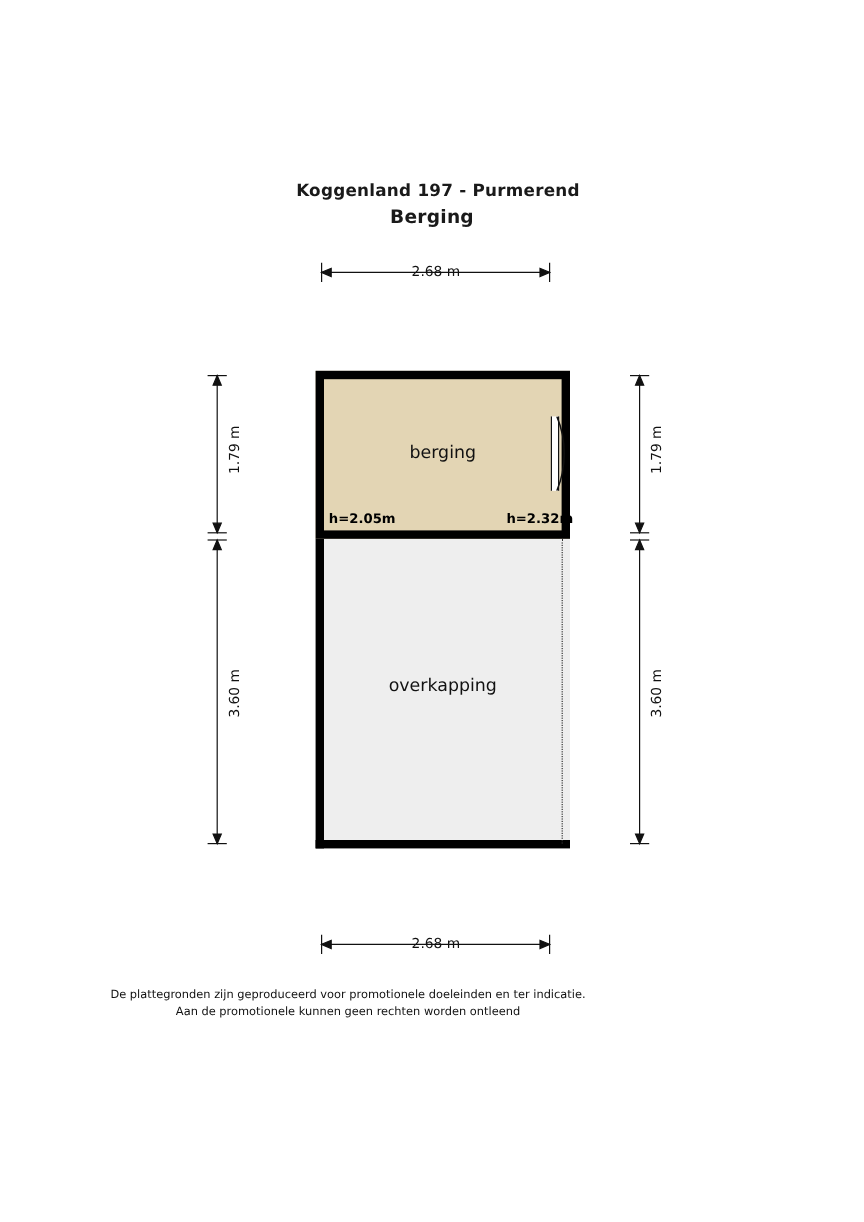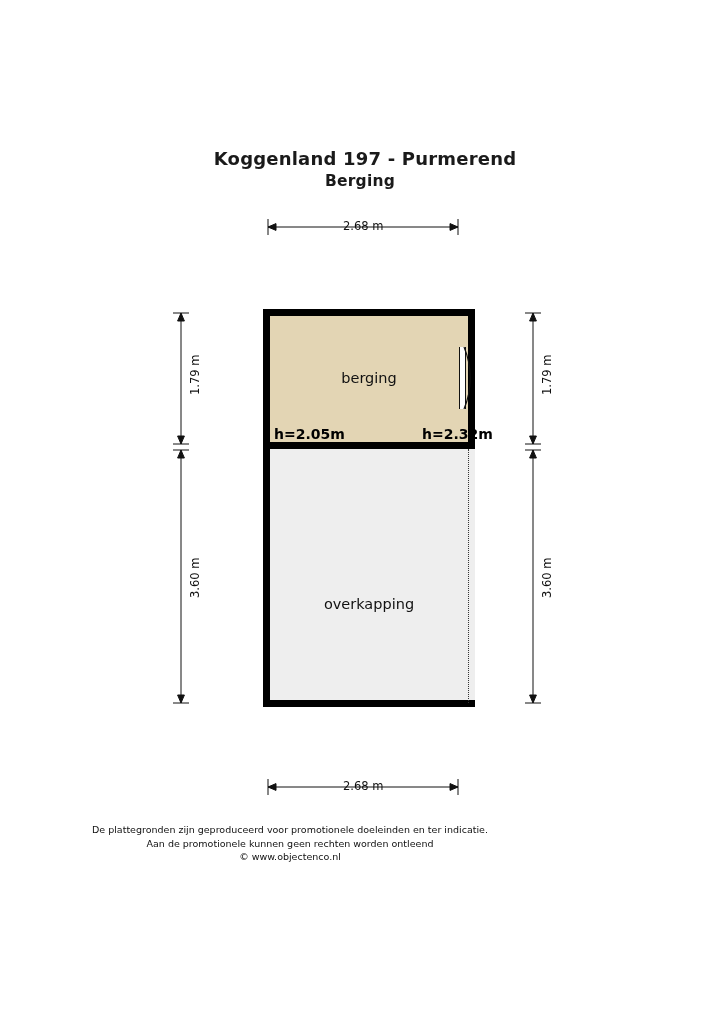--- a/index.html
+++ b/index.html
@@ -18,21 +18,21 @@
 
   
   .title-block {
     position: absolute;
     top: 148px;
     left: 0;
     width: 720px;
     text-align: center;
   }
   .title-line1 {
-    font-size: 18px;
+    font-size: 14px;
     font-weight: bold;
     letter-spacing: 0.2px;
     line-height: 22px;
     padding-left: 10px;
   }
   .title-line2 {
     font-size: 15.5px;
     font-weight: bold;
     letter-spacing: 0.2px;
     line-height: 22px;
@@ -90,26 +90,25 @@
     text-align: center;
     width: 200px;
   }
   .label-berging {
     left: 269px;
     top: 370px;
   }
   .label-overkapping {
     left: 269px;
     top: 564px;
-    margin-top: 32px;
   }
 
   .height-label {
     position: absolute;
-    font-size: 14px;
+    font-size: 11px;
     font-weight: bold;
     color: #000000;
   }
   .h-left { left: 274px; top: 426px; }
   .h-right { left: 422px; top: 426px; }
 
   
   .door {
     position: absolute;
     left: 459px;
@@ -244,14 +243,13 @@
   <div class="dim-text vertical" style="left:188px; top:395px;">1.79 m</div>
   <div class="dim-text vertical" style="left:188px; top:598px;">3.60 m</div>
 
   <div class="dim-text vertical" style="left:540px; top:395px;">1.79 m</div>
   <div class="dim-text vertical" style="left:540px; top:598px;">3.60 m</div>
 </div>
 
 <div class="footer">
   <div>De plattegronden zijn geproduceerd voor promotionele doeleinden en ter indicatie.</div>
   <div>Aan de promotionele kunnen geen rechten worden ontleend</div>
-  <div>© www.objectenco.nl</div>
 </div>
 
 </body></html>

